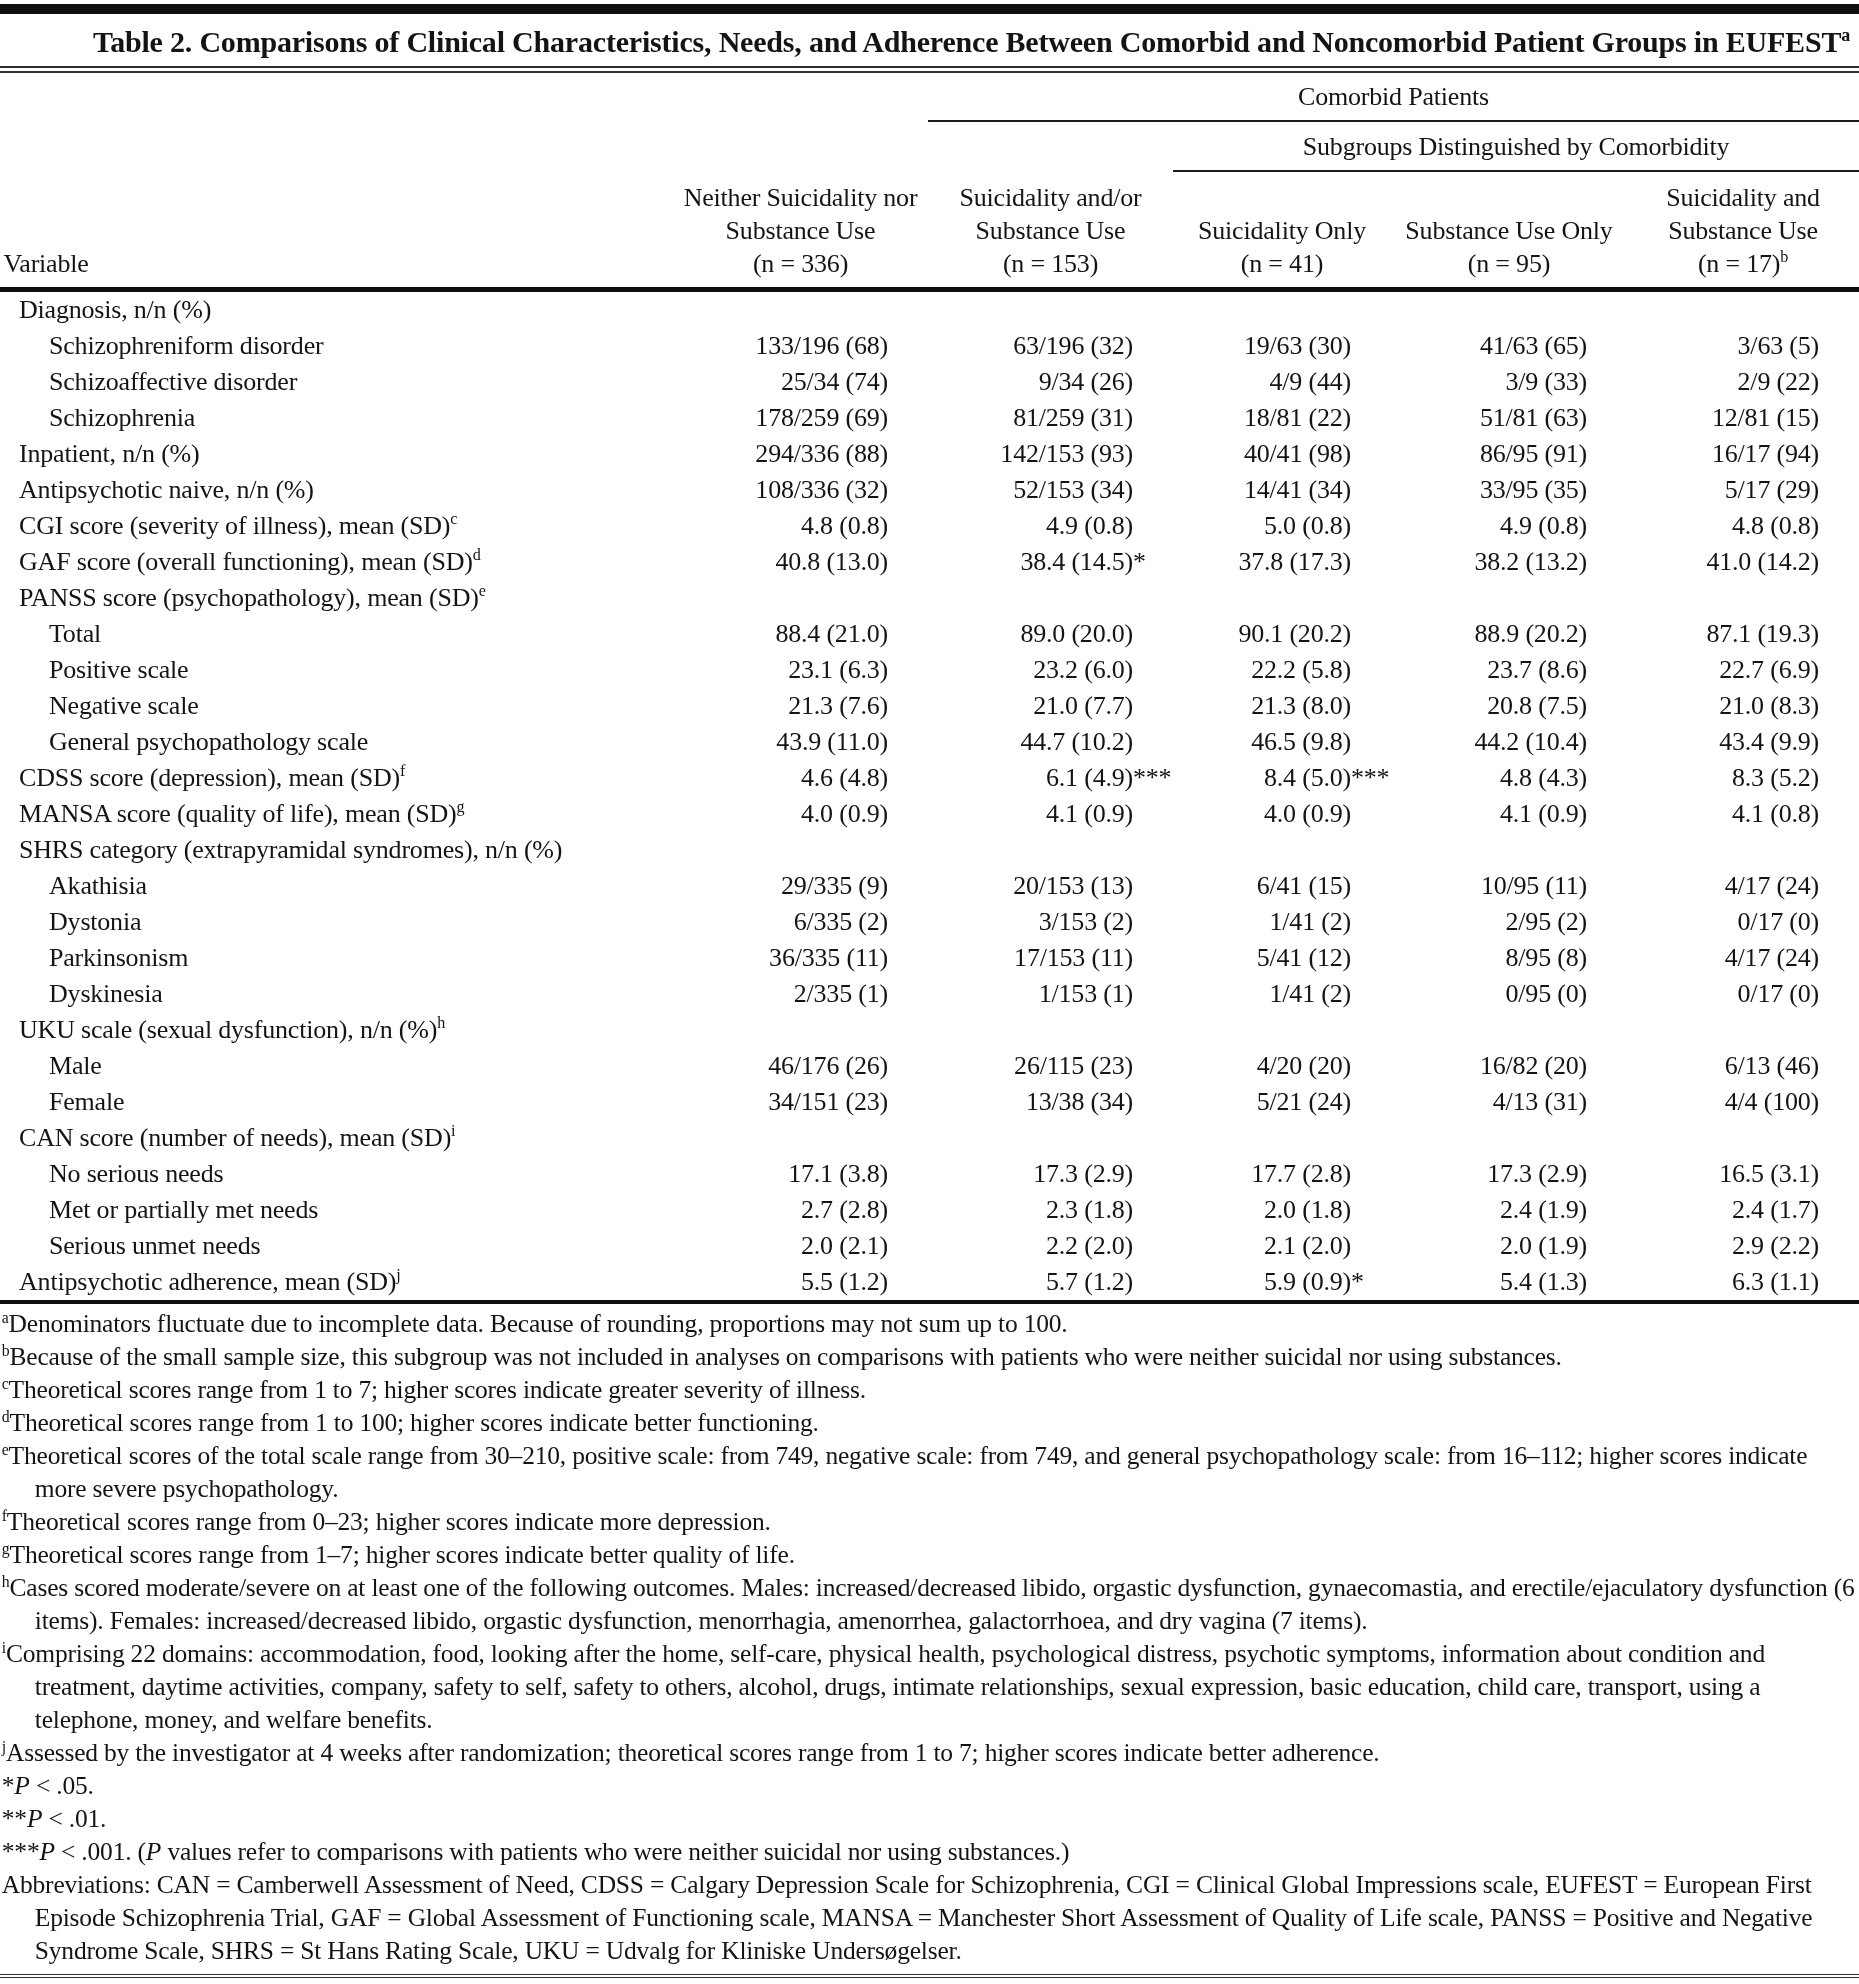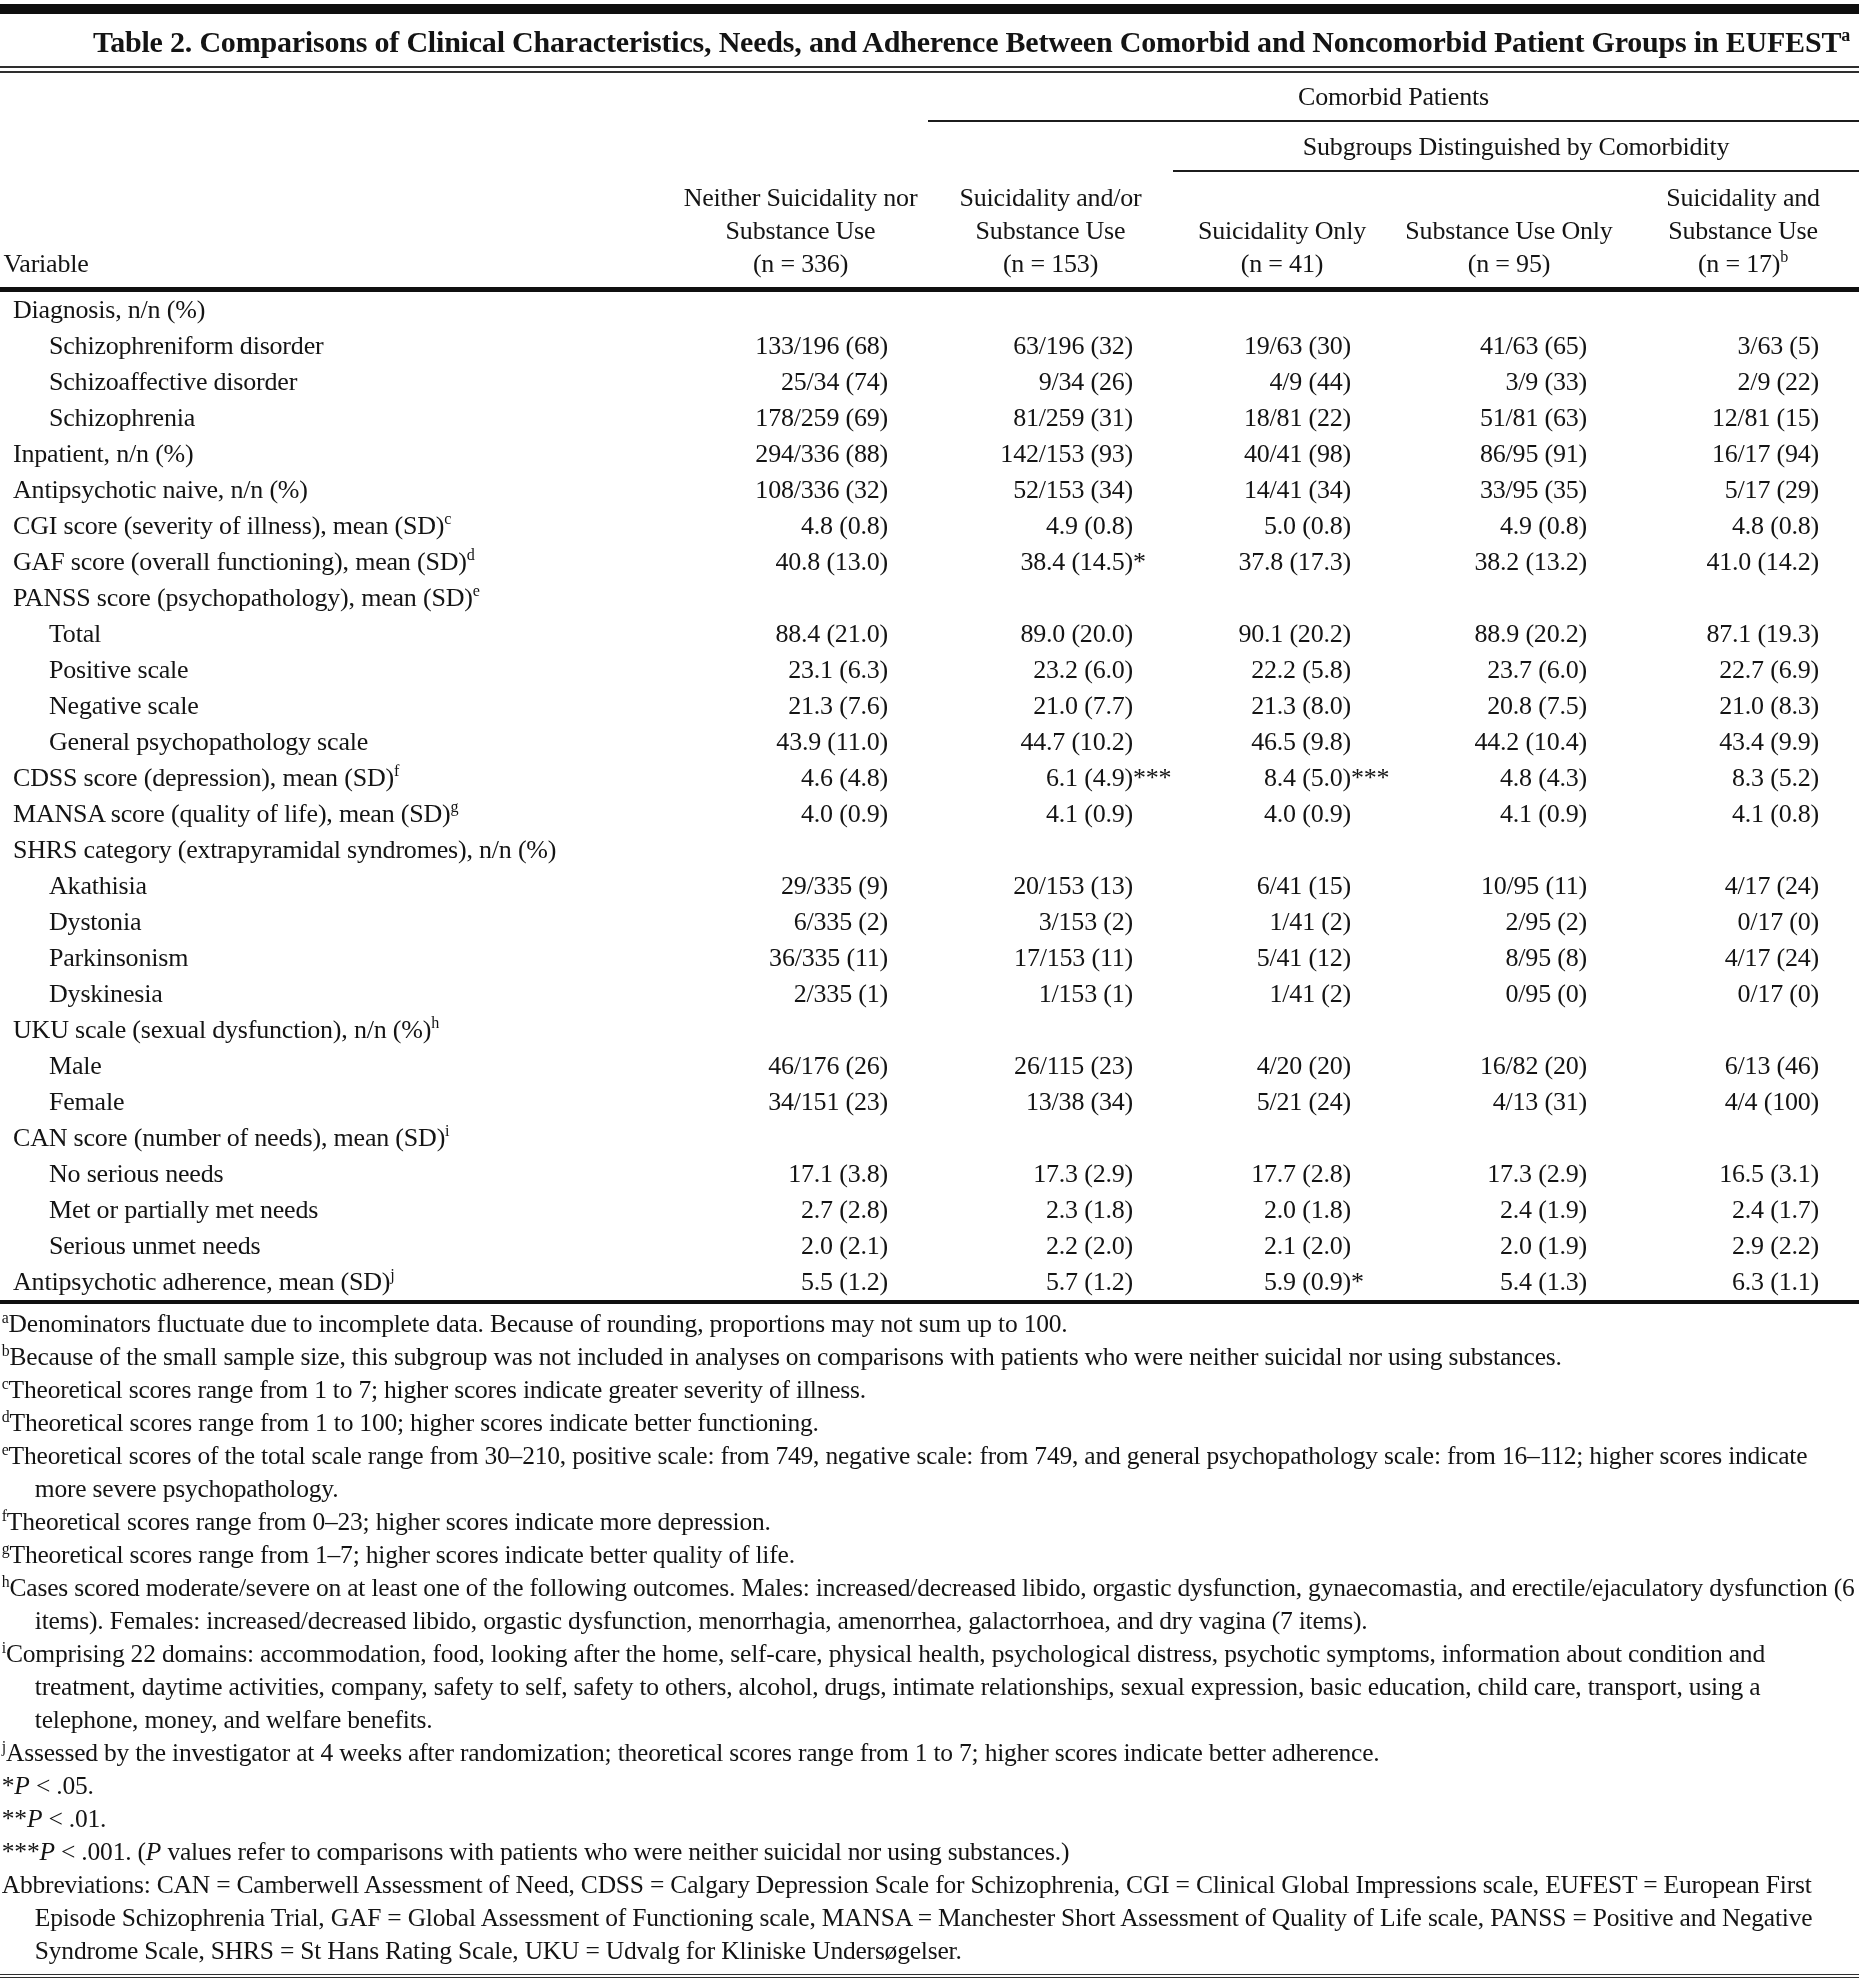--- a/index.html
+++ b/index.html
@@ -13,21 +13,21 @@
   col.c-var{width:673px;}
   col.c1{width:255px;} col.c2{width:245px;} col.c3{width:218px;} col.c4{width:236px;} col.c5{width:232px;}
   th{font-weight:normal;margin-top:16px;}
   .h-span th.span{border-bottom:2.7px solid #1c1c1c;text-align:center;padding:8.2px 0 8.2px 0;line-height:31px;}
   .h-span th.spacer{padding:0;}
   .h-cols th{vertical-align:bottom;text-align:center;padding:9px 5.5px 7.3px 5.5px;line-height:33px;border-bottom:5.5px solid #101010;}
   .h-cols th.var-h{text-align:left;padding-left:3.6px;}
   .ch-n sup{font-size:0.62em;vertical-align:super;line-height:0;}
   tbody td{line-height:34px;vertical-align:baseline;}
   tbody tr:last-child td{border-bottom:4.5px solid #101010;}
-  td.var{text-align:left;padding-left:13px;white-space:nowrap;}
+  td.var{text-align:left;padding-left:19px;white-space:nowrap;}
   td.var.ind{padding-left:49px;}
   td.var sup{font-size:0.62em;vertical-align:super;line-height:0;}
   td.num{text-align:right;padding-right:40px;white-space:nowrap;}
   .stars{display:inline-block;width:0;white-space:pre;overflow:visible;}
   .footnotes{margin-top:3px;padding-left:1.8px;padding-right:3.6px;}
   .fn{font-size:25.5px;line-height:33px;padding-left:33px;text-indent:-33px;}
   .fn sup{font-size:0.62em;vertical-align:super;line-height:0;}
   .bottom-rule{height:1.8px;border-top:1.8px solid #2e2e2e;border-bottom:1.8px solid #2e2e2e;margin-top:7.3px;}
 </style>
 </head>
@@ -164,21 +164,21 @@
           <td class="num">89.0 (20.0)</td>
           <td class="num">90.1 (20.2)</td>
           <td class="num">88.9 (20.2)</td>
           <td class="num">87.1 (19.3)</td>
         </tr>
         <tr>
           <td class="var ind">Positive scale</td>
           <td class="num">23.1 (6.3)</td>
           <td class="num">23.2 (6.0)</td>
           <td class="num">22.2 (5.8)</td>
-          <td class="num">23.7 (6.0)</td>
+          <td class="num">23.7 (8.6)</td>
           <td class="num">22.7 (6.9)</td>
         </tr>
         <tr>
           <td class="var ind">Negative scale</td>
           <td class="num">21.3 (7.6)</td>
           <td class="num">21.0 (7.7)</td>
           <td class="num">21.3 (8.0)</td>
           <td class="num">20.8 (7.5)</td>
           <td class="num">21.0 (8.3)</td>
         </tr>

